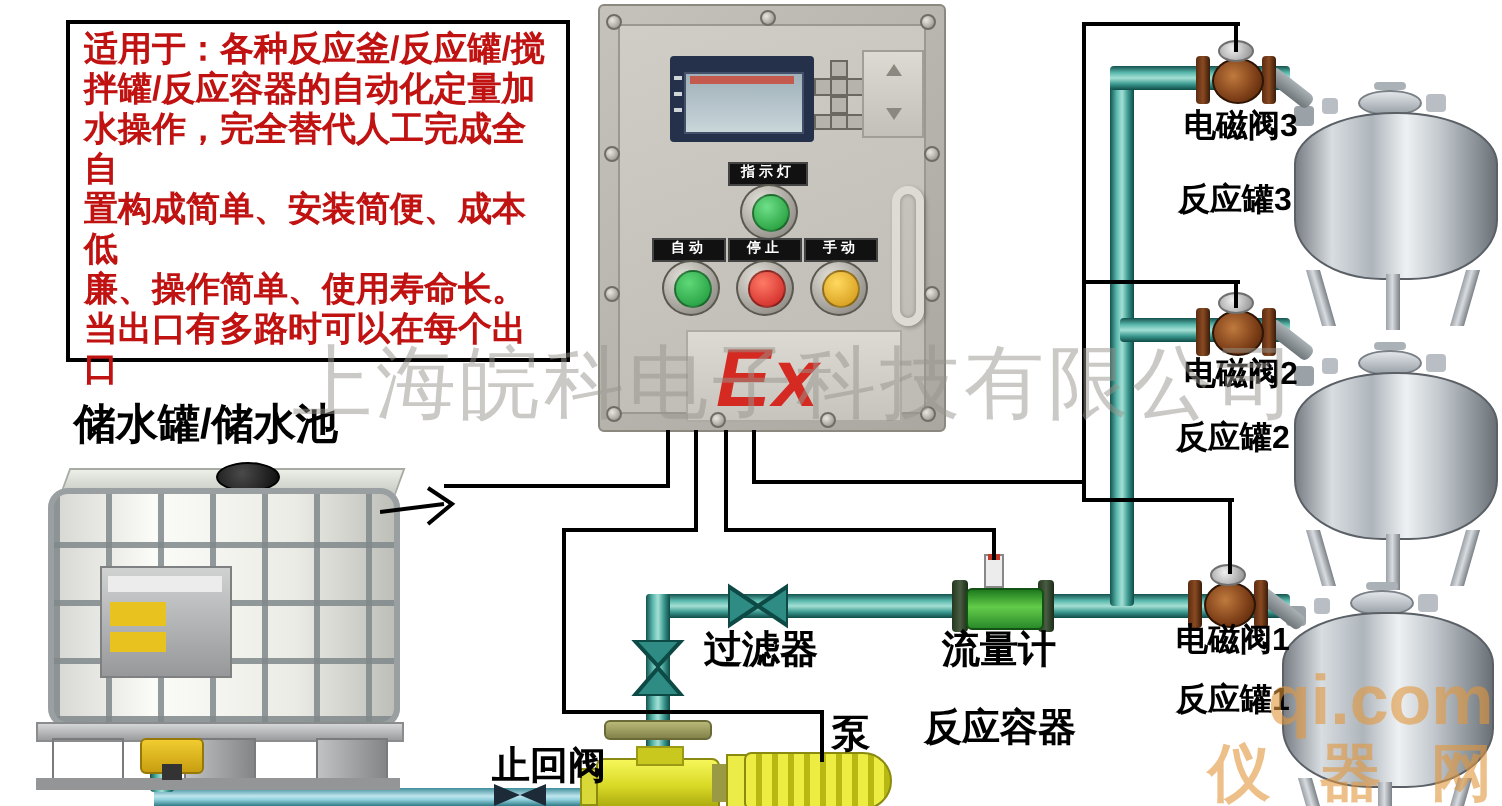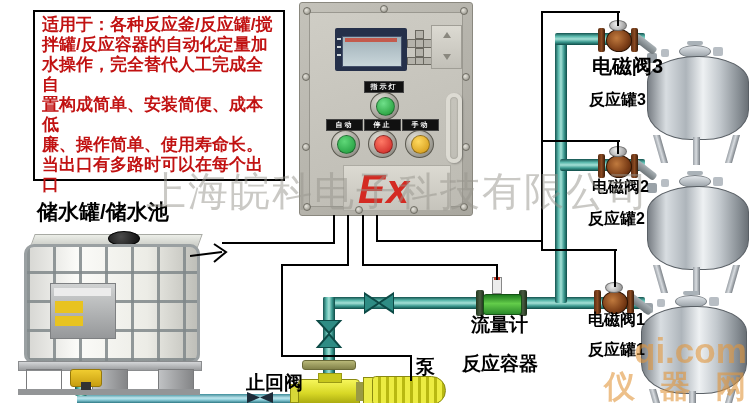--- a/index.html
+++ b/index.html
@@ -272,25 +272,26 @@
 7);border:1px solid #7a7b7d;"></div>
       <div class="abs" style="left:74px;top:8px;width:34px;height:22px;background:linear-gradient(90deg,#c0c2c4,#848587);border:1px solid #7a7b7d;"></div>
       <div class="abs" style="left:140px;top:8px;width:34px;height:22px;background:linear-gradient(90deg,#c0c2c4,#848587);border:1px solid #7a7b7d;"></div>
       <div class="abs" style="left:0;top:28px;width:182px;height:6px;background:#939597;"></div>
     </div>
     <div class="abs" style="left:54px;top:138px;width:30px;height:16px;background:linear-gradient(#f0cc30,#c89e10);border:1px solid #96780a;border-radius:3px;">
       <div class="abs" style="left:10px;top:12px;width:10px;height:8px;background:#333;"></div>
     </div>
   </div>
 
+  <div class="lbl" style="left:352px;top:312px;font-size:19px;">过滤器</div>
   <div class="lbl" style="left:471px;top:312px;font-size:19px;">流量计</div>
   <div class="lbl" style="left:462px;top:351px;font-size:19px;">反应容器</div>
   <div class="lbl" style="left:416px;top:354px;font-size:19px;">泵</div>
   <div class="lbl" style="left:246px;top:370px;font-size:19px;">止回阀</div>
-  <div class="lbl" style="left:592px;top:53px;font-size:20px;">电磁阀3</div>
+  <div class="lbl" style="left:592px;top:53px;font-size:16px;">电磁阀3</div>
   <div class="lbl" style="left:589px;top:90px;font-size:16px;">反应罐3</div>
   <div class="lbl" style="left:592px;top:177px;font-size:16px;">电磁阀2</div>
   <div class="lbl" style="left:588px;top:209px;font-size:16px;">反应罐2</div>
   <div class="lbl" style="left:588px;top:310px;font-size:16px;">电磁阀1</div>
   <div class="lbl" style="left:588px;top:340px;font-size:16px;">反应罐1</div>
 
   <div class="wm" style="left:146px;top:164px;font-size:40px;letter-spacing:2px;color:rgba(150,147,140,0.5);">上海皖科电子科技有限公司</div>
   <div class="wm" style="left:634px;top:331px;font-size:35px;font-weight:800;color:rgba(225,150,60,0.6);">qi.com</div>
   <div class="wm" style="left:604px;top:366px;font-size:31px;font-weight:800;letter-spacing:8px;color:rgba(225,150,60,0.6);">仪 器 网</div>
 

